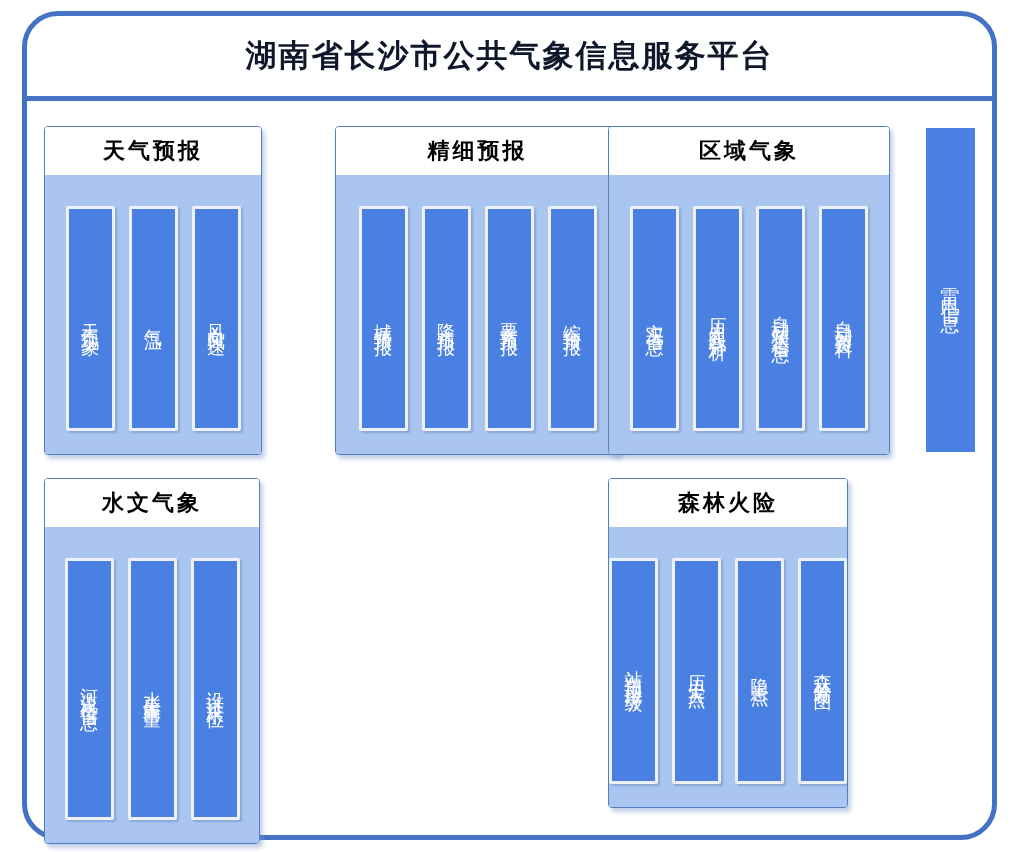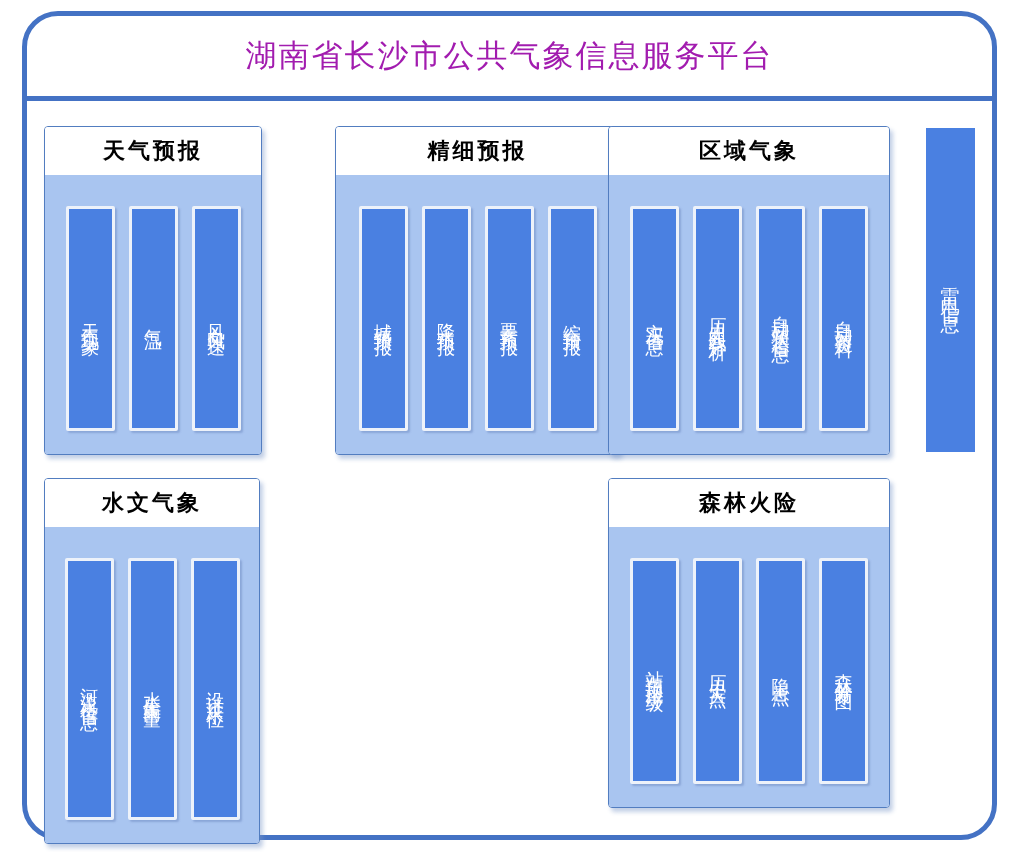--- a/index.html
+++ b/index.html
@@ -33,22 +33,22 @@
     top: 0;
     width: 100%;
     height: 80px;
     border-bottom: 5px solid #4472C4;
     display: flex;
     align-items: center;
     justify-content: center;
   }
   .title-band .title-text {
     font-size: 31px;
-    font-weight: 400;
-    color: #a21caf;
+    font-weight: 700;
+    color: #0f172a;
     letter-spacing: 2px;
     white-space: nowrap;
   }
   
   .panel {
     position: absolute;
     box-sizing: border-box;
     border: 1.5px solid #527DC0;
     border-radius: 4px;
     background: #ffffff;
@@ -97,21 +97,21 @@
     letter-spacing: 5px;
     line-height: 1;
     white-space: nowrap;
   }
   
   .p1 { left: 44px;  top: 126px; width: 218px; height: 329px; }
   .p2 { left: 293px; top: 126px; width: 285px; height: 329px; margin-left: 42px; }
   .p3 { left: 608px; top: 126px; width: 282px; height: 329px; }
   .p4 { left: 36px;  top: 478px; width: 216px; height: 366px; margin-left: 8px; }
   .p5 { left: 293px; top: 478px; width: 279px; height: 330px; }
-  .p6 { left: 608px; top: 478px; width: 282px; height: 330px; }
+  .p6 { left: 608px; top: 478px; width: 240px; height: 330px; }
   
   .side-bar {
     position: absolute;
     left: 926px;
     top: 128px;
     width: 49px;
     height: 324px;
     background: #4A80E1;
     display: flex;
     align-items: center;

